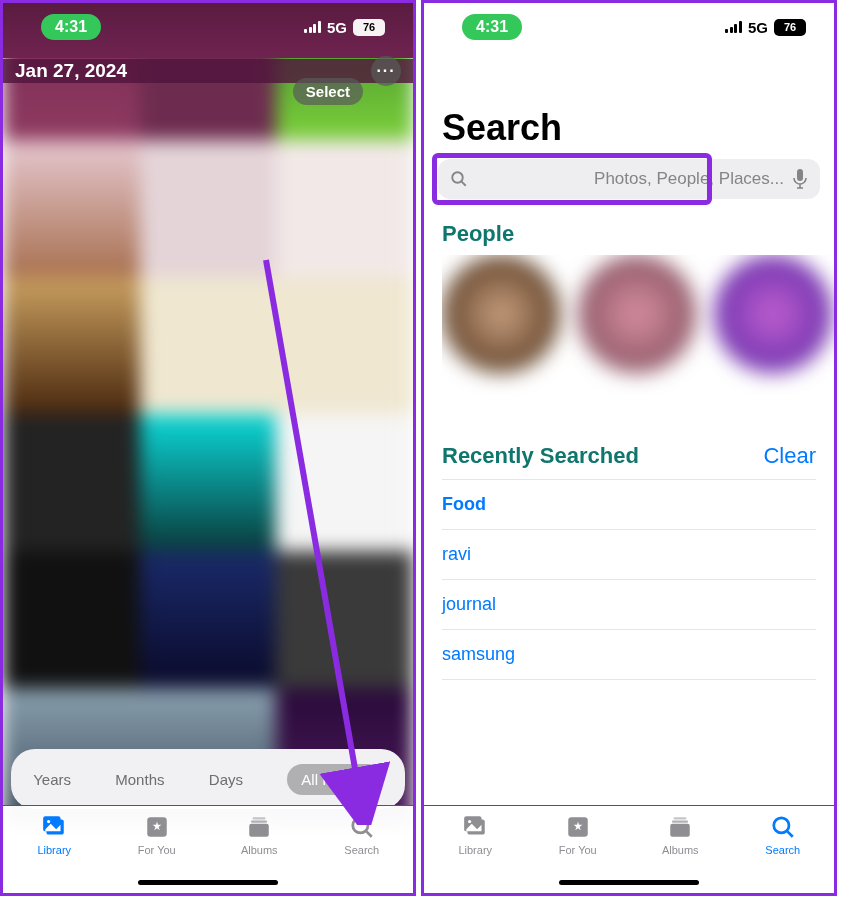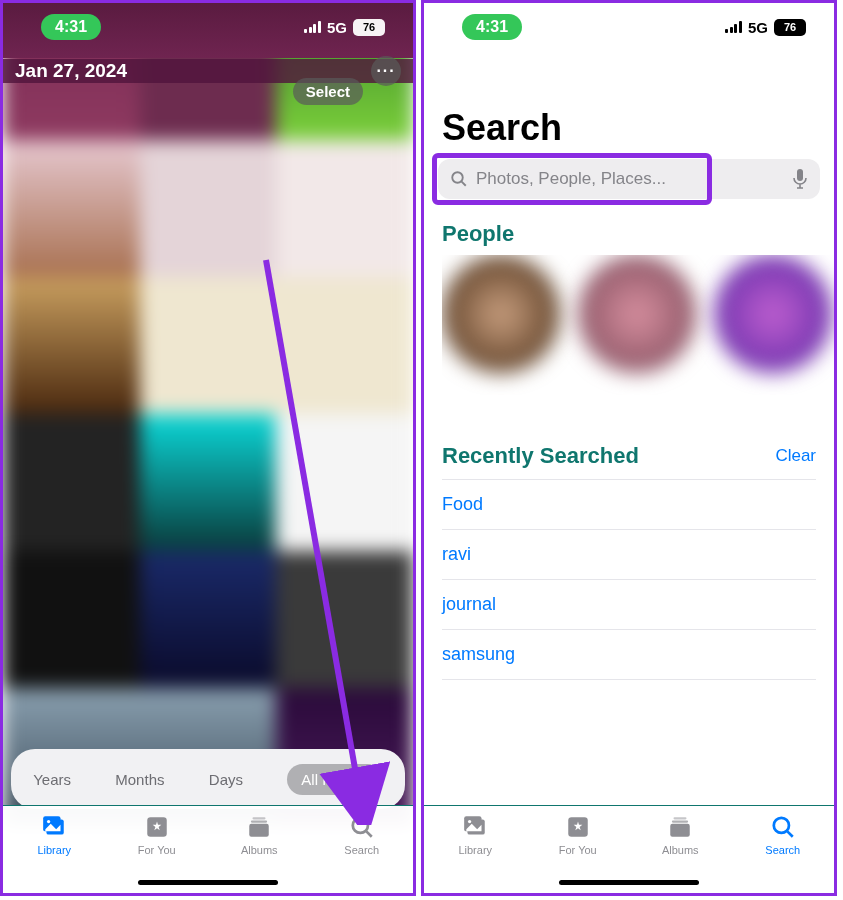--- a/index.html
+++ b/index.html
@@ -43,34 +43,34 @@
   .tab.active{color:#007aff;}
   .tab svg{width:28px;height:26px;}
   .home-ind{position:absolute;bottom:8px;left:50%;transform:translateX(-50%);width:140px;height:5px;background:#000;border-radius:3px;z-index:60;}
 
   
   .arrow{position:absolute;z-index:55;pointer-events:none;}
 
   
   .phone.right { background:#fff; }
   .search-title { position:absolute; top:104px; left:18px; font-size:36px; font-weight:800; color:#000;}
-  .search-field { position:absolute; top:156px; left:14px; right:14px; height:40px; background:#eeedef;border-radius:12px;display:flex;align-items:center;padding:0 12px;gap:8px;}
+  .search-field { position:absolute; top:156px; left:14px; right:14px; height:40px; background:#eeedef;border-radius:12px;display:flex;align-items:center;padding:0 12px;gap:8px;text-align:right;}
   .search-hl { position:absolute; top:150px; left:8px; width:280px; height:52px; border:5px solid #8a2be2; border-radius:6px; z-index:5;}
   .search-field .mag{color:#848489;}
   .search-field .ph{color:#848489;font-size:17px;flex:1;}
   .search-field .mic{color:#848489;}
   .section-h{font-size:22px;font-weight:700;color:#0f766e;}
   .people-h{position:absolute;top:218px;left:18px;}
   .people-row{position:absolute;top:252px;left:18px;right:0;height:140px;display:flex;gap:18px;overflow:hidden;}
   .avatar{width:118px;height:118px;border-radius:50%;filter:blur(10px);}
   .recent-row{position:absolute;top:440px;left:18px;right:18px;display:flex;justify-content:space-between;align-items:center;}
-  .clear{color:#007aff;font-size:17px;}
+  .clear{color:#007aff;font-size:22px;}
   .recent-list{position:absolute;top:476px;left:18px;right:18px;}
   .recent-list div{color:#007aff;font-size:18px;padding:14px 0;border-bottom:1px solid #e5e5ea;}
-  .recent-list div:first-child{border-top:1px solid #e5e5ea;}
+  .recent-list div:first-child{border-top:1px solid #e5e5ea;font-weight:bold;}
 </style>
 </head>
 <body>
 
 <div class="phone left">
   <div class="row-top"></div>
   <div class="grid">
     <div style="background:linear-gradient(#7b2a55,#8e3a60)"></div>
       <div style="background:#6d2c4f"></div>
       <div style="background:linear-gradient(#3c8a2a,#7bcf3a)"></div>

